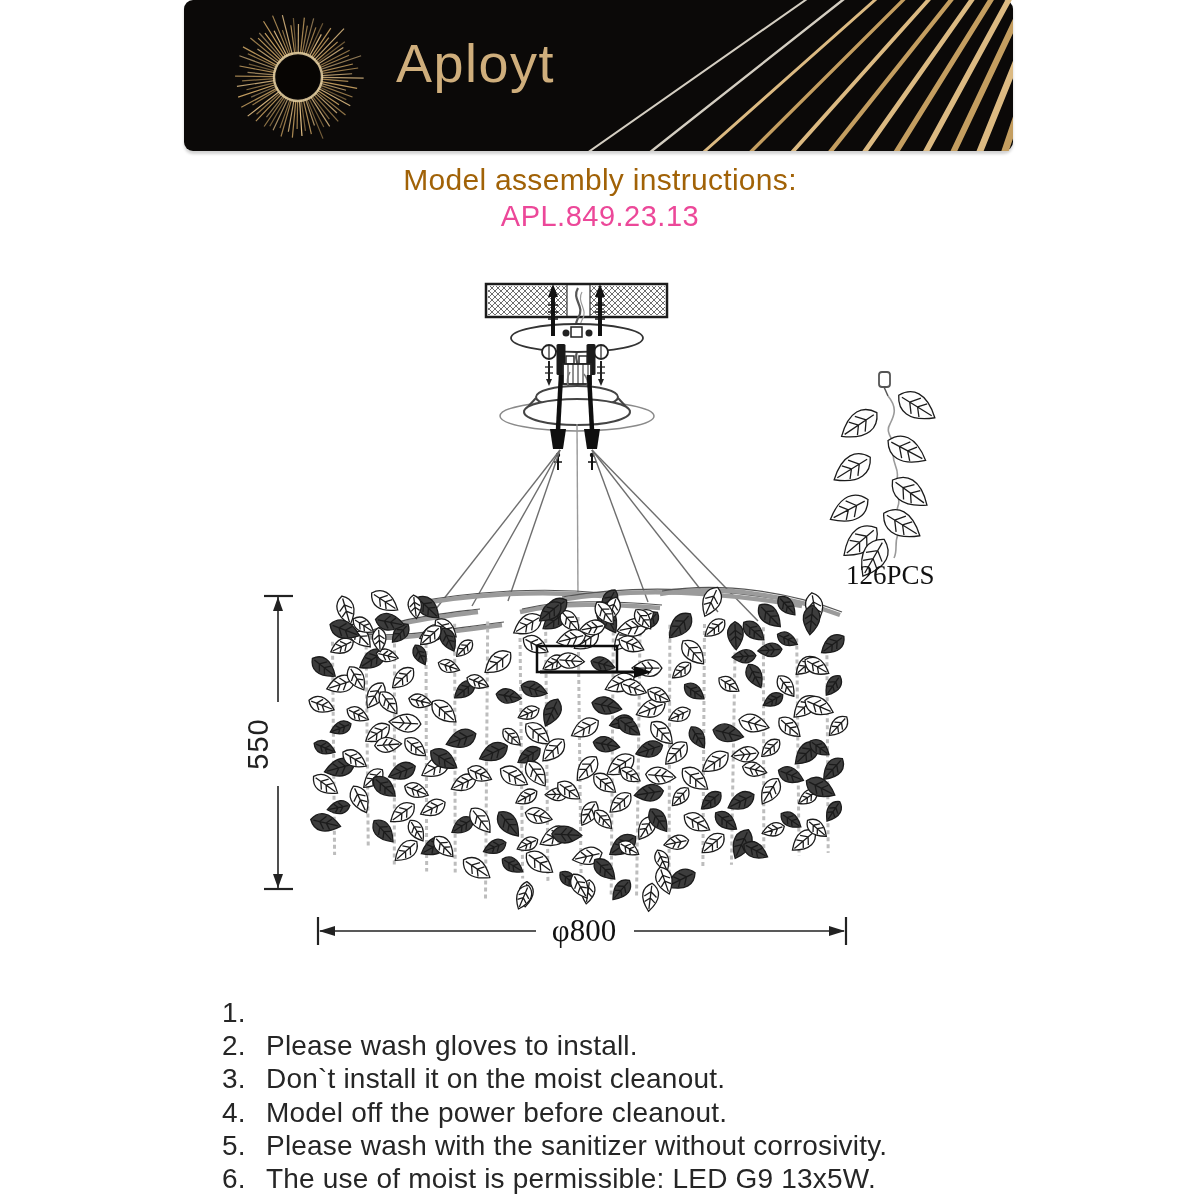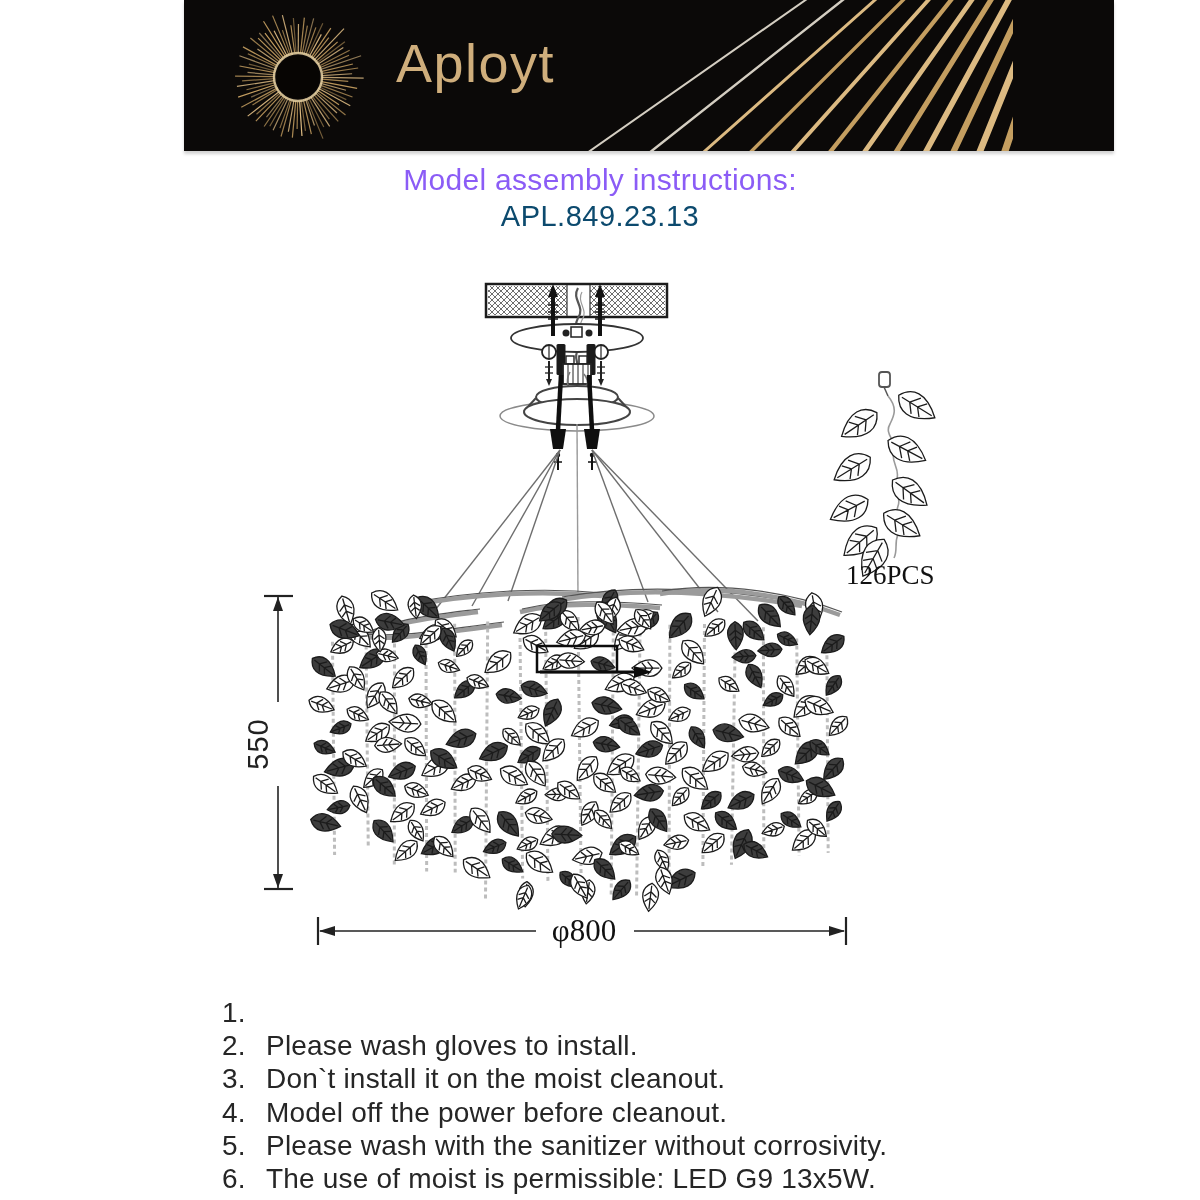--- a/index.html
+++ b/index.html
@@ -1,27 +1,27 @@
 <!DOCTYPE html>
 <html><head>
 <meta charset="utf-8">
 <style>
   html,body{margin:0;padding:0;background:#ffffff;}
   .page{position:relative;width:1200px;height:1200px;background:#ffffff;overflow:hidden;
         font-family:"Liberation Sans",sans-serif;}
   
-  .banner{position:absolute;left:184px;top:0;width:930px;height:151px;background:#0b0908;
-          box-shadow:0 3px 3px rgba(0,0,0,.18);}
+  .banner{position:absolute;left:184px;top:0;width:829px;height:151px;background:#0b0908;
+          box-shadow:0 3px 3px rgba(0,0,0,.18);border-radius:9px;}
   .banner svg{position:absolute;left:0;top:0;}
   .brand{position:absolute;left:212px;top:36px;font-size:54px;font-weight:300;
          letter-spacing:1.5px;color:#cfae7c;line-height:1;}
   
   .title-block{position:absolute;left:0;top:163px;width:1200px;text-align:center;color:#333;}
-  .title-line1{font-size:30px;font-weight:500;letter-spacing:.3px;color:#8b5cf6;}
-  .title-line2{font-size:29px;font-weight:500;letter-spacing:.5px;color:#0c4a6e;margin-top:3px;}
+  .title-line1{font-size:30px;font-weight:500;letter-spacing:.3px;color:#a16207;}
+  .title-line2{font-size:29px;font-weight:500;letter-spacing:.5px;color:#ec4899;margin-top:3px;}
   
   .diagram{position:absolute;left:0;top:0;width:1200px;height:1200px;}
   .dim-text{font-family:"Liberation Sans",sans-serif;font-size:29px;fill:#222;letter-spacing:1px;}
   .serif-text{font-family:"Liberation Serif",serif;font-size:31px;fill:#111;}
   .pcs-text{font-family:"Liberation Serif",serif;font-size:27px;fill:#111;}
   
   .instructions{position:absolute;left:222px;top:996px;list-style:none;margin:0;padding:0;}
   .instructions li{display:flex;font-size:28px;line-height:33.2px;color:#262626;letter-spacing:.2px;}
   .instructions .num{width:44px;flex:0 0 44px;}
 </style>

